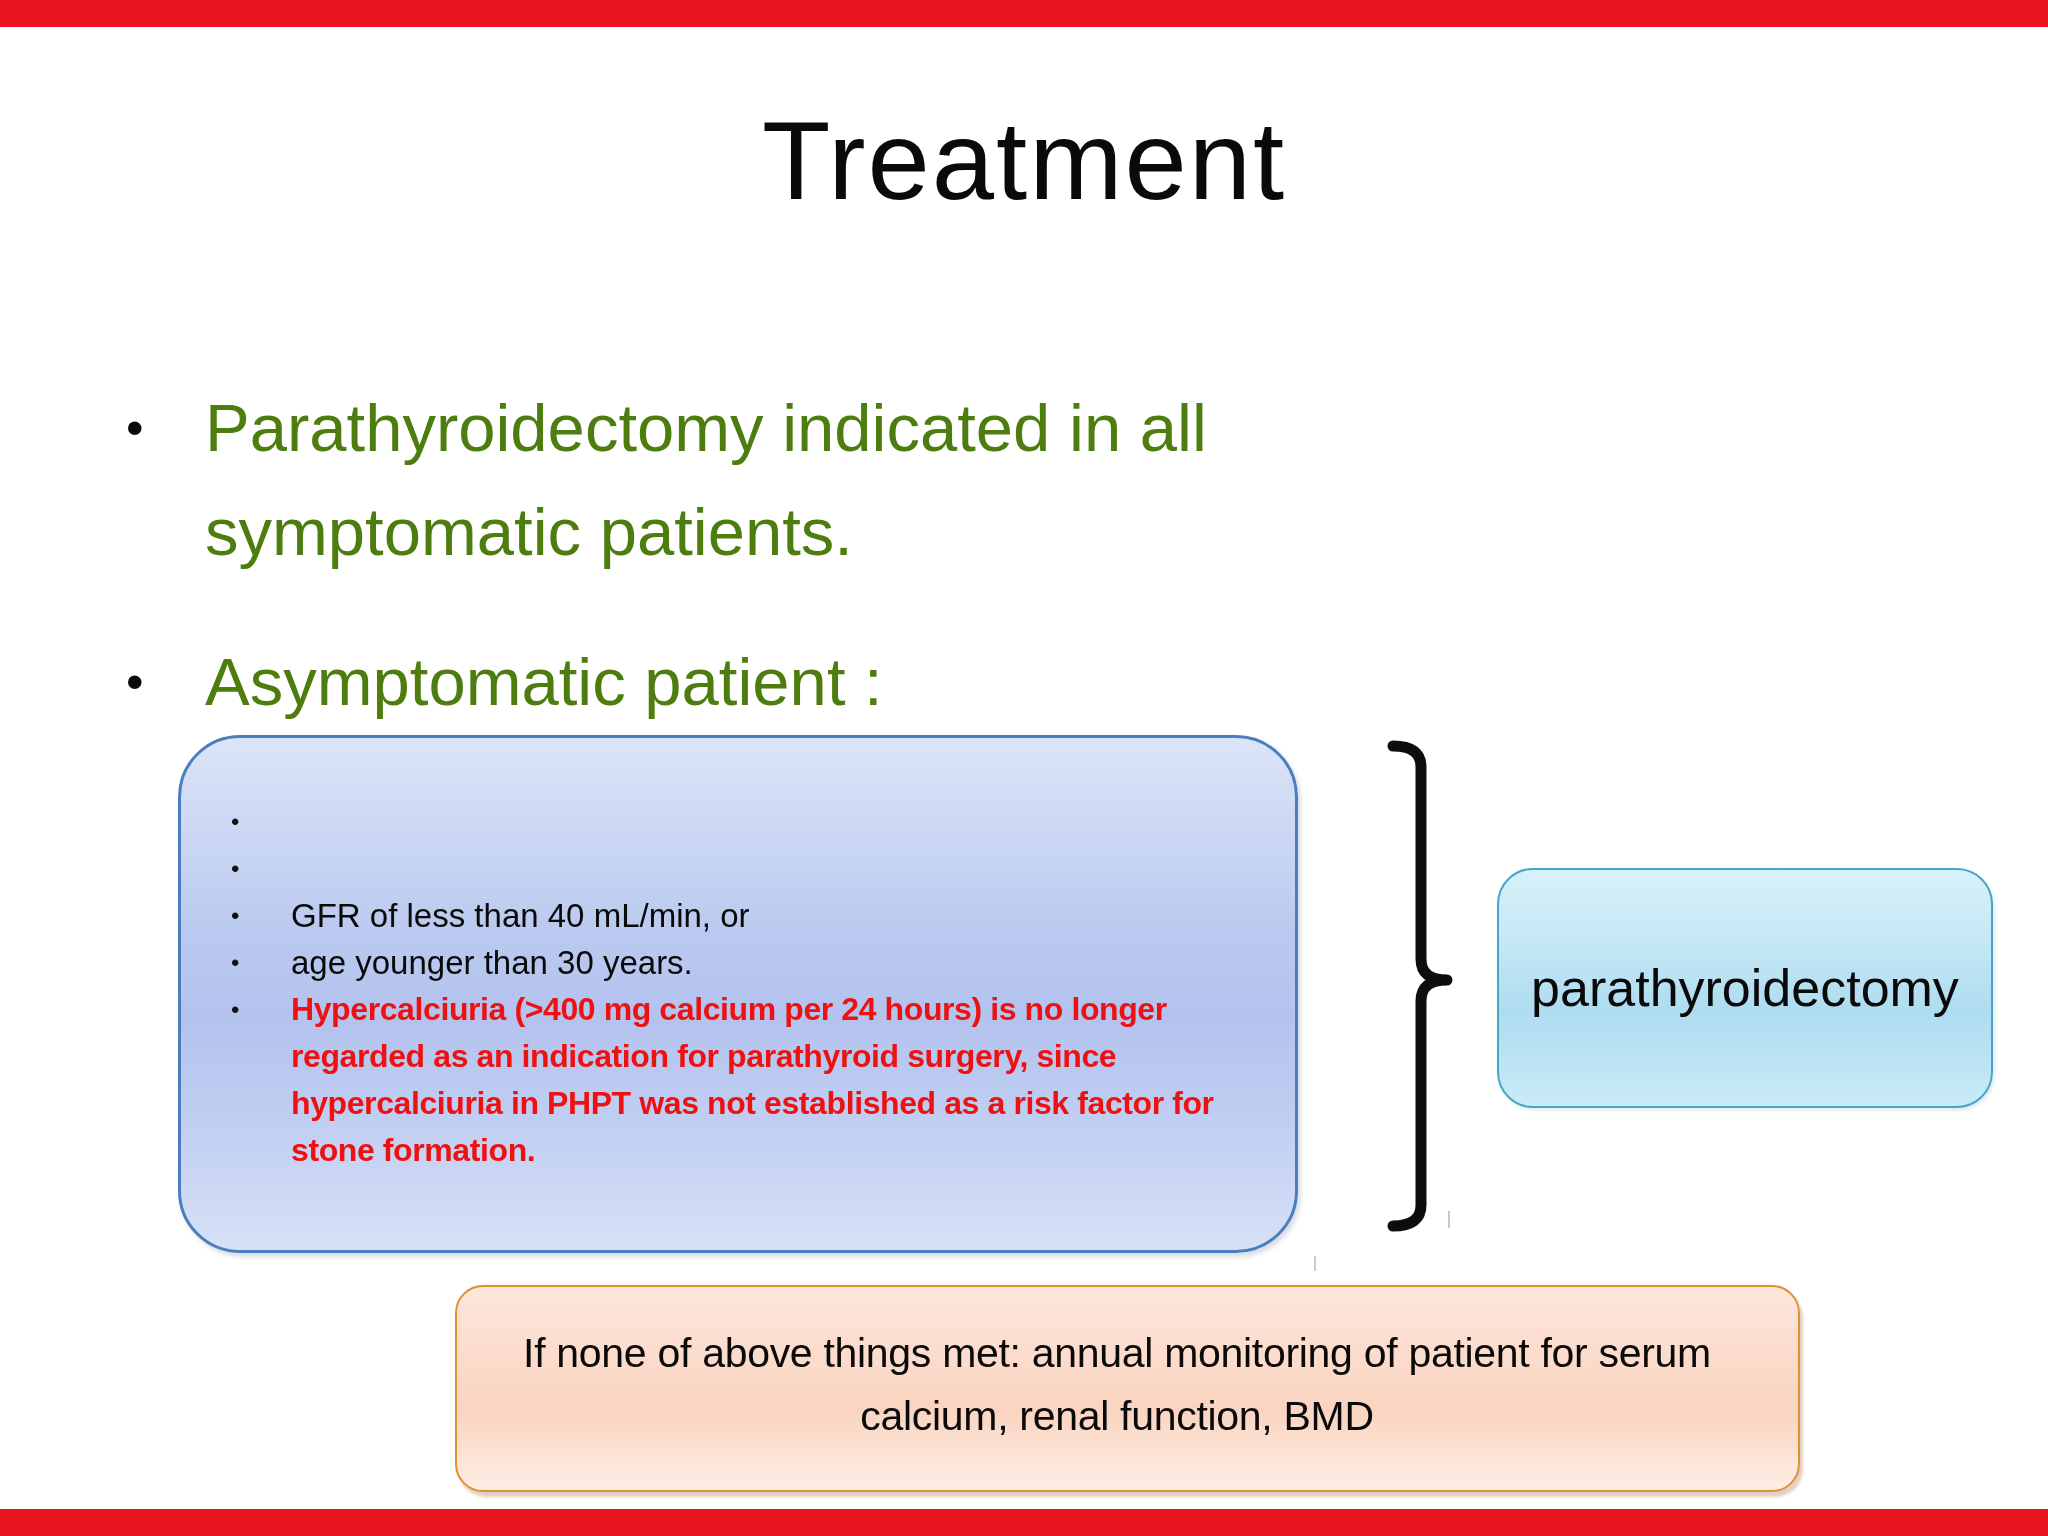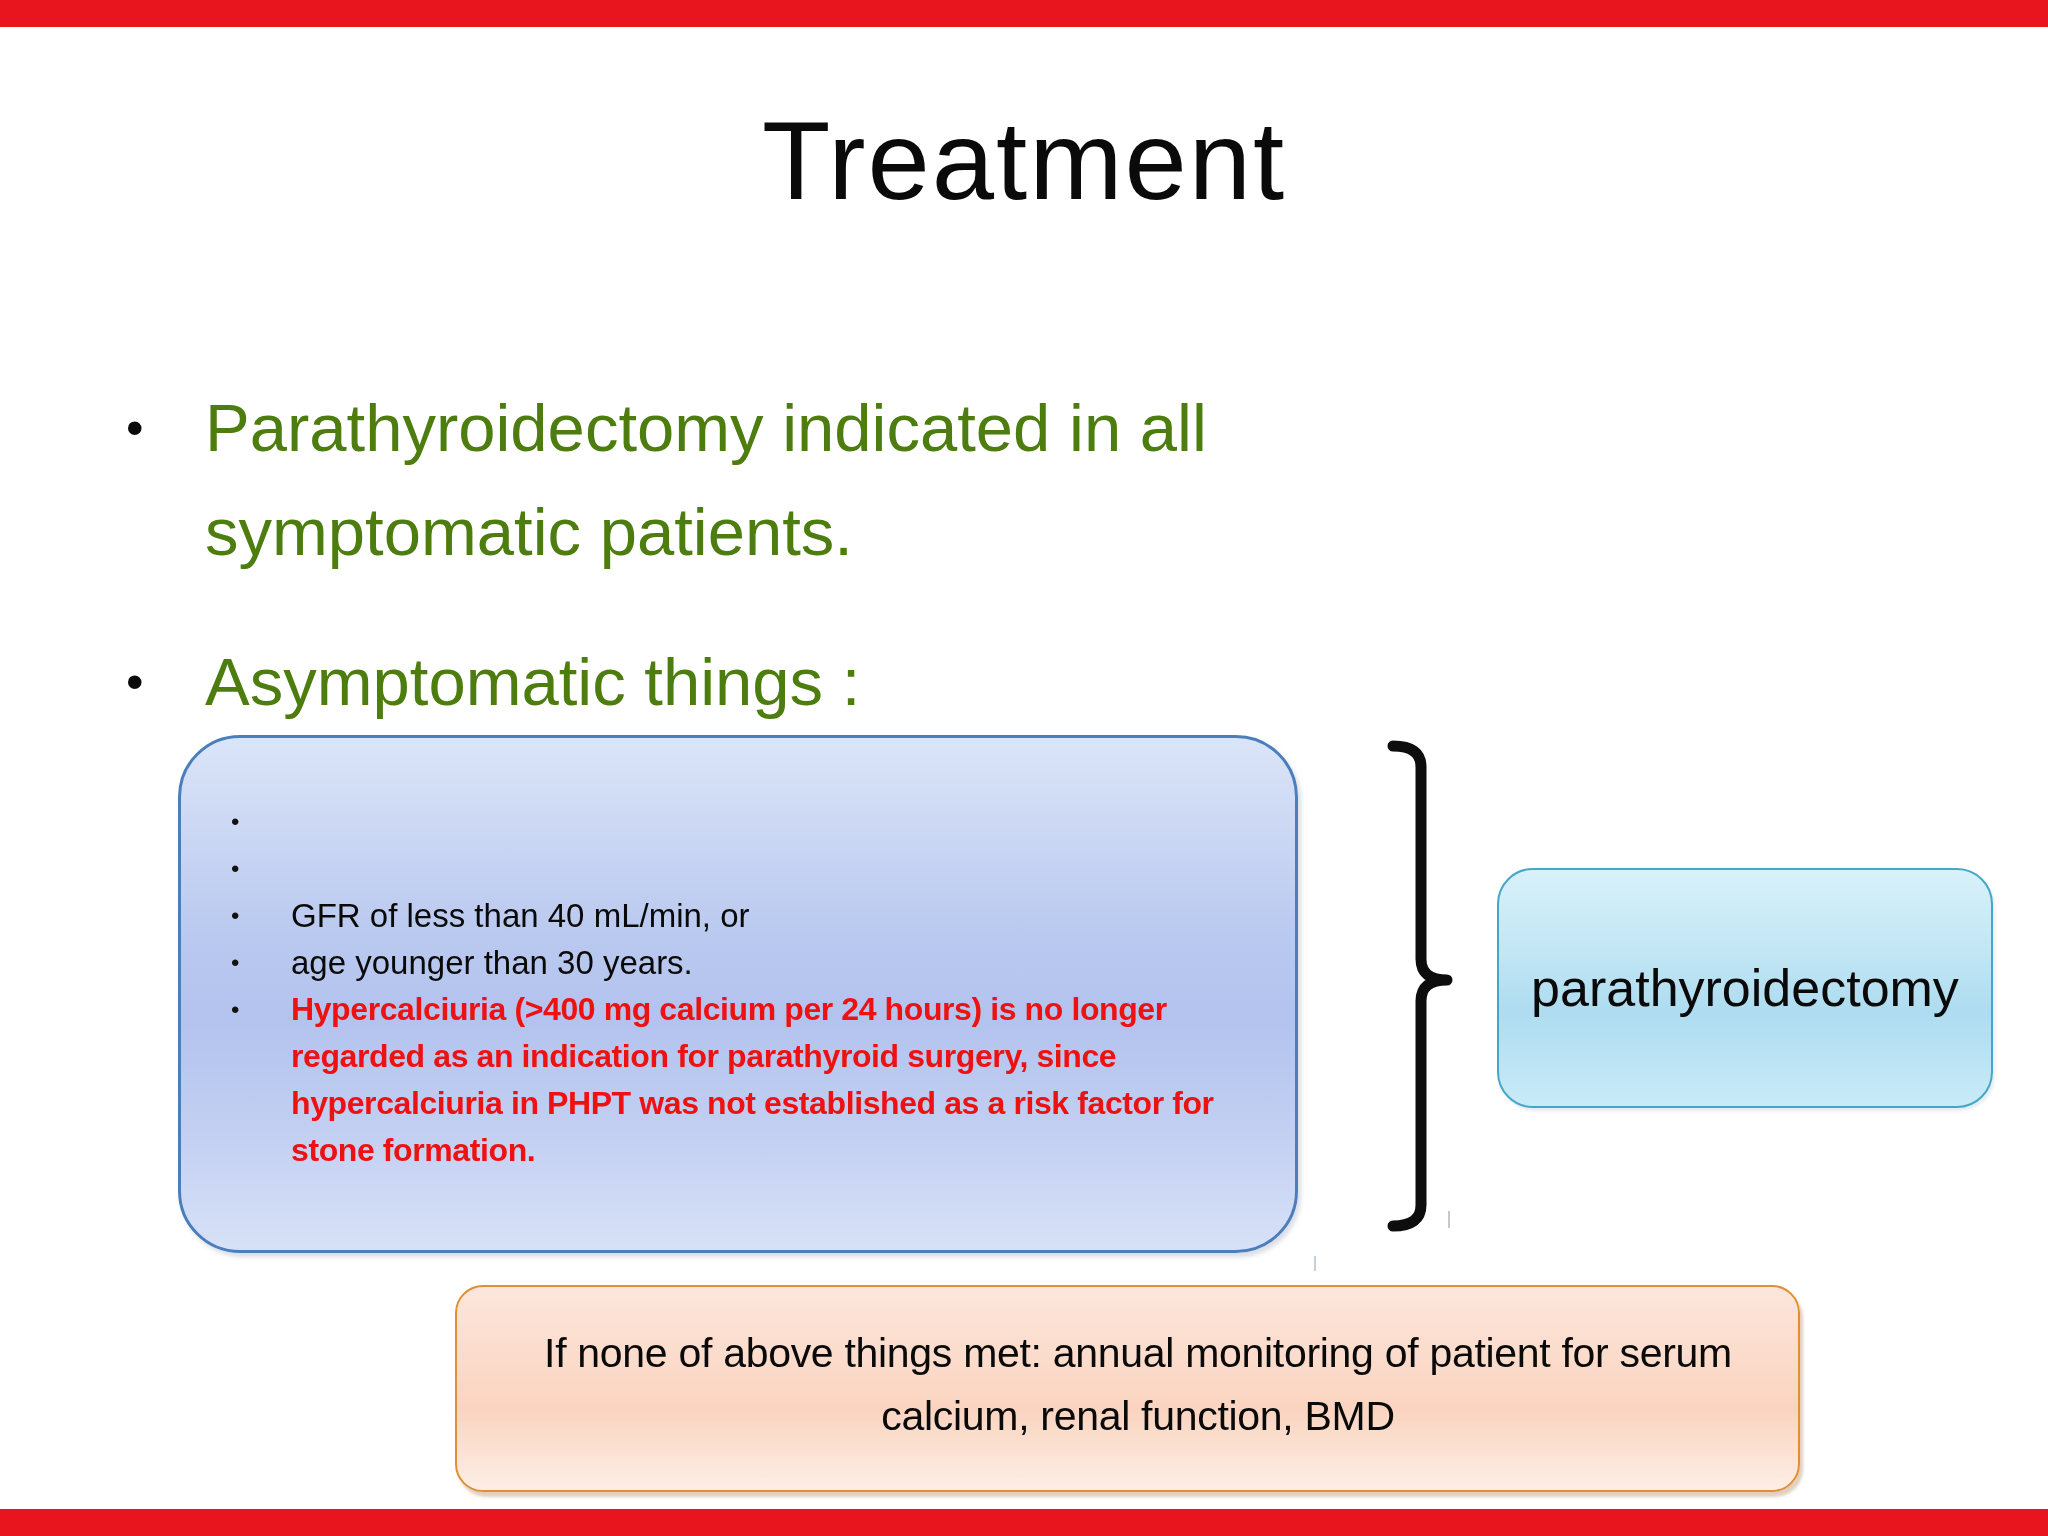--- a/index.html
+++ b/index.html
@@ -53,21 +53,21 @@
     background:linear-gradient(180deg,#d8f1fa 0%, #c2e6f4 35%, #aedcf0 60%, #c9ebf7 100%);
     display:flex; align-items:center; justify-content:center;
     box-shadow:2px 3px 3px rgba(120,150,170,0.18);
   }
   .result-box .rtext{font-size:52px; color:#0a0a0a;}
 
   .monitor-box{
     position:absolute; left:455px; top:1285px; width:1345px; height:207px;
     box-sizing:border-box; border:2px solid #e08f33; border-radius:28px;
     background:linear-gradient(180deg,#fce6dc 0%, #fbdac9 40%, #fad4c0 60%, #fdeee5 100%);
-    display:flex; align-items:center; justify-content:flex-end;
+    display:flex; align-items:center; justify-content:flex-start;
     box-shadow:3px 5px 3px rgba(170,120,80,0.35);
   }
   .monitor-box .mtext{
     width:1320px; text-align:center; font-size:41px; line-height:63px; color:#0a0a0a;
     transform:translateY(-4px); letter-spacing:-0.3px;
   }
 
   .tick{position:absolute; background:#94a9c2; opacity:0.55;}
   .tick.t1{left:1314px; top:1256px; width:2px; height:15px;}
   .tick.t2{left:1448px; top:1211px; width:2px; height:17px; background:#9a9a9a;}
@@ -81,21 +81,21 @@
 
   <h1 class="title">Treatment</h1>
 
   <ul class="main-bullets">
     <li>
       <span class="dot">•</span>
       <span class="btext">Parathyroidectomy indicated in all symptomatic patients.</span>
     </li>
     <li>
       <span class="dot">•</span>
-      <span class="btext">Asymptomatic things :</span>
+      <span class="btext">Asymptomatic patient :</span>
     </li>
   </ul>
 
   <div class="criteria-box">
     <ul class="criteria-list">
       <li>
         <span class="dot">•</span>
       </li>
       <li>
         <span class="dot">•</span>

